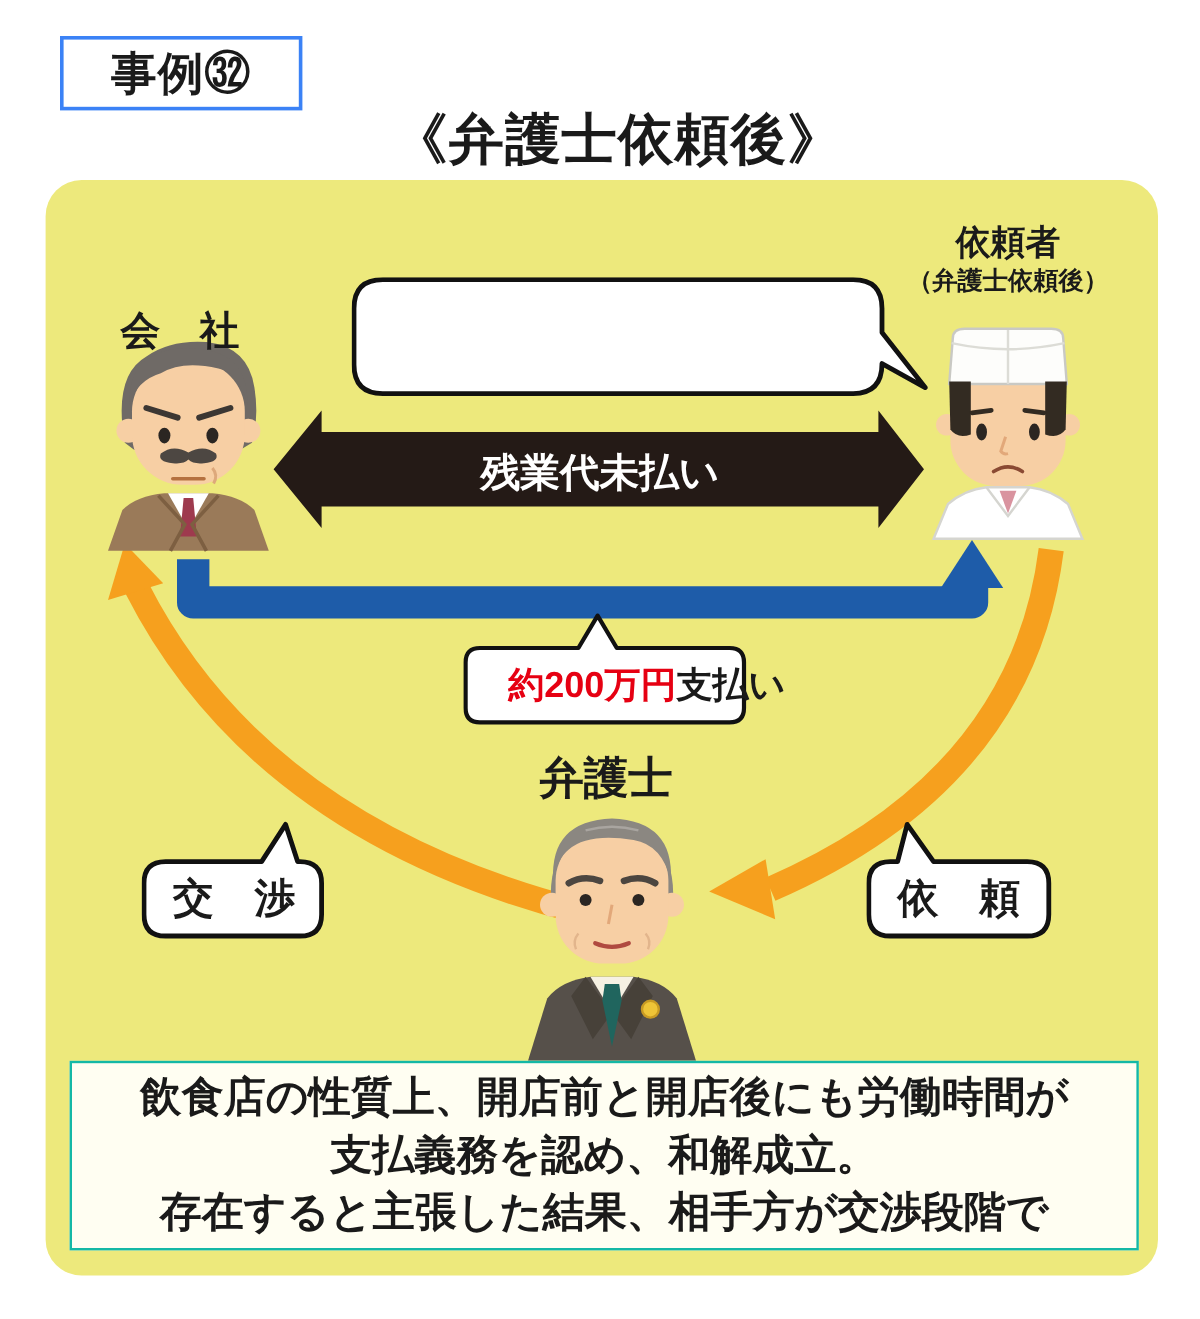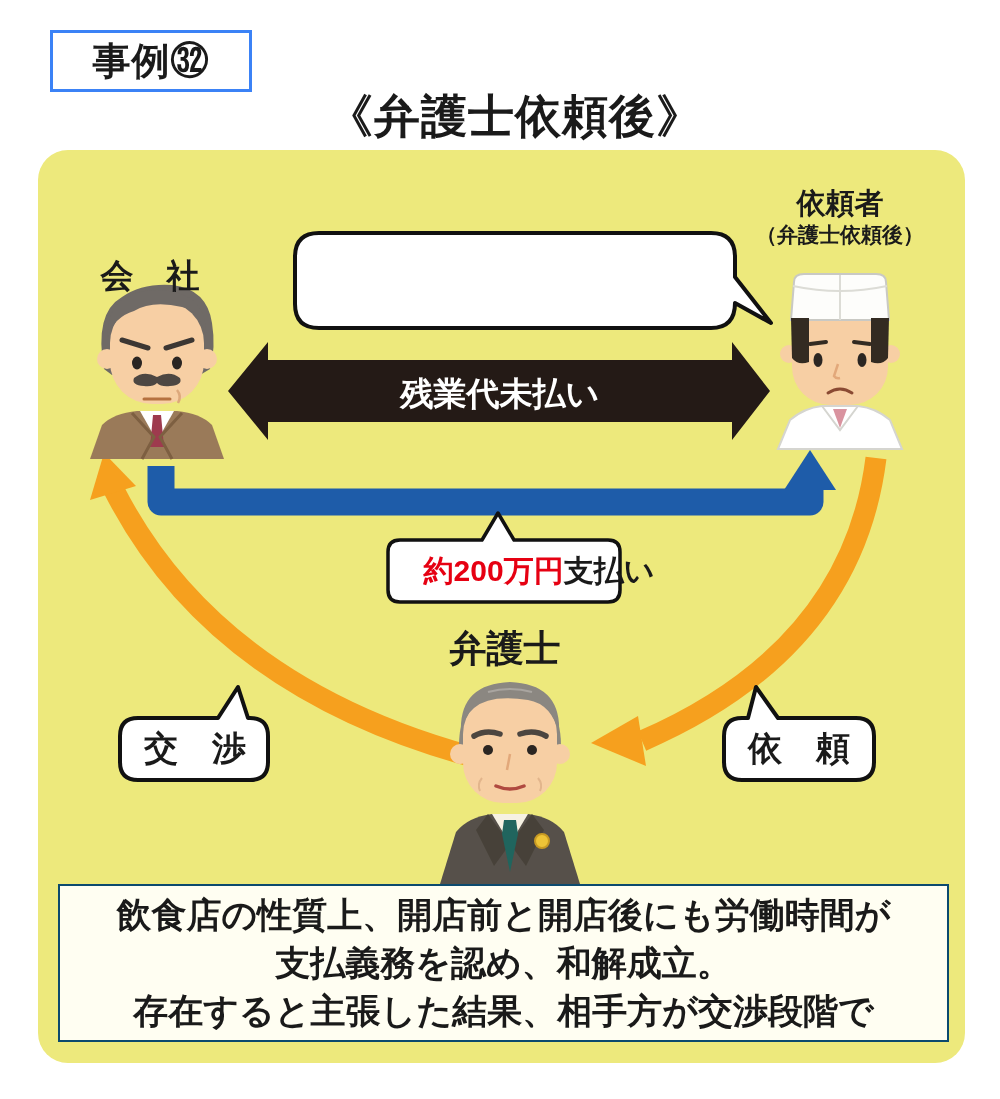--- a/index.html
+++ b/index.html
@@ -26,21 +26,21 @@
   .dispute-label{left:330px;top:372px;width:340px;text-align:center;font-size:33px;color:#ffffff;}
   
   .bubble-text{display:flex;flex-direction:column;align-items:center;justify-content:center;
     text-align:center;white-space:nowrap;}
   .red{color:#E60012;}
   .salary-text{left:295px;top:233px;width:440px;height:95px;font-size:27px;line-height:1.42;}
   .payment-text{left:388px;top:540px;width:232px;height:62px;font-size:30px;padding-left:35px;}
   .nego-text{left:120px;top:718px;width:150px;height:62px;font-size:34px;}
   .req-text{left:724px;top:718px;width:150px;height:62px;font-size:34px;}
   
-  .summary-box{left:58px;top:884px;width:887px;height:154px;background:#FFFEF2;border:2px solid #0c4a6e;
+  .summary-box{left:58px;top:884px;width:887px;height:154px;background:#FFFEF2;border:2px solid #14b8a6;
     display:flex;flex-direction:column;align-items:center;justify-content:center;
     font-size:35px;line-height:1.37;text-align:center;}
   .z2{z-index:2}.z3{z-index:3}.z4{z-index:4}
 </style>
 </head>
 <body>
 
 <div class="stage">
 
   <div class="abs case-box">

